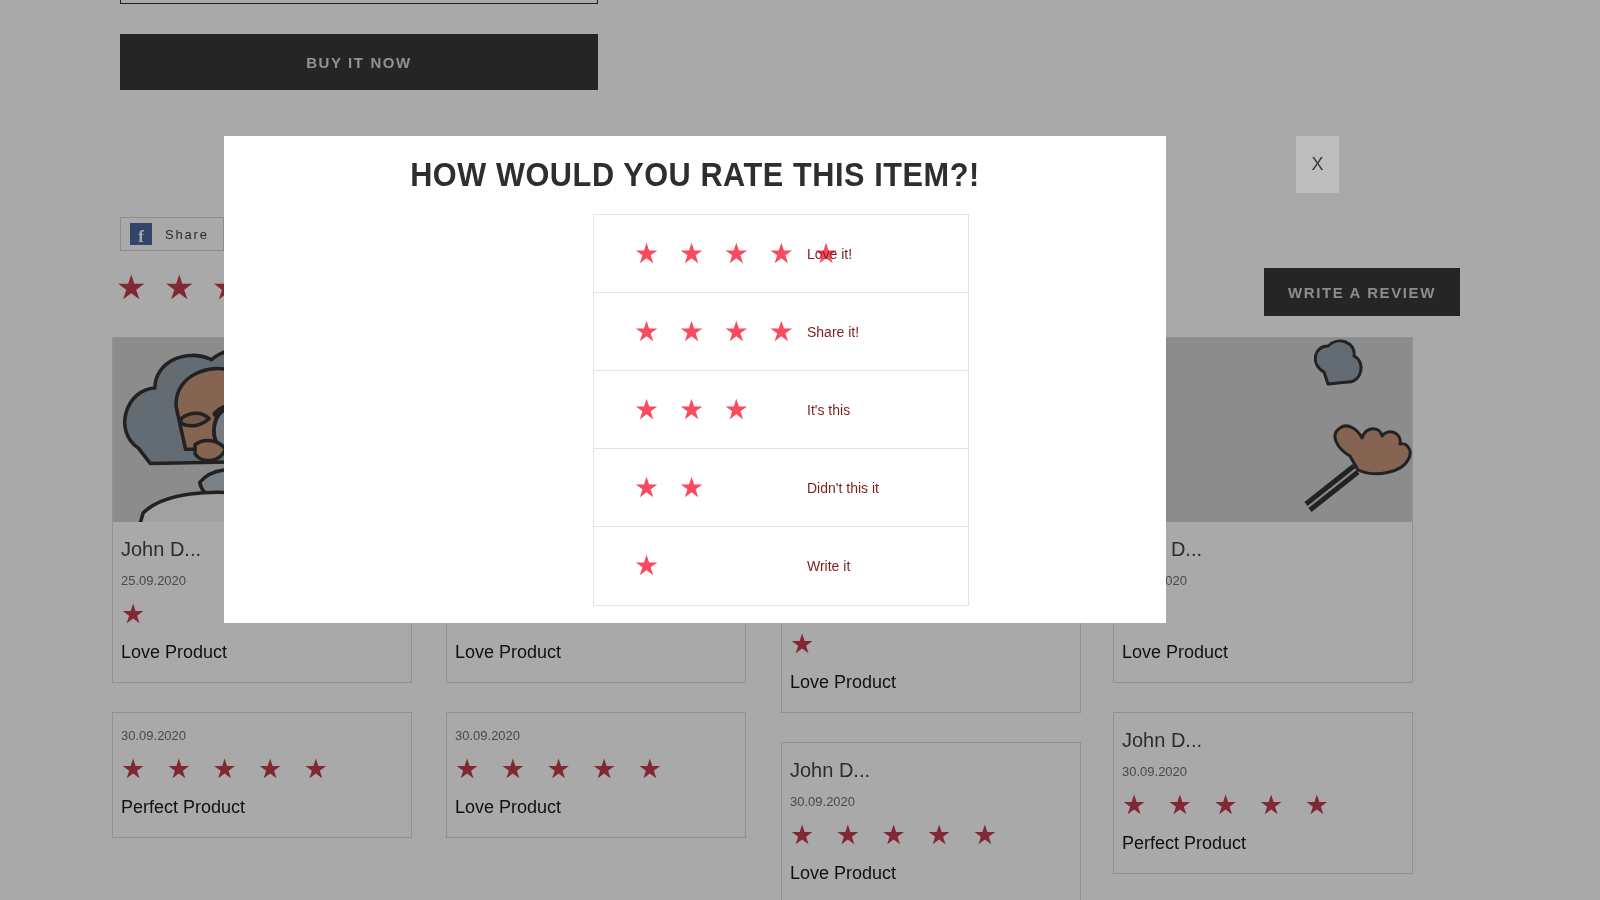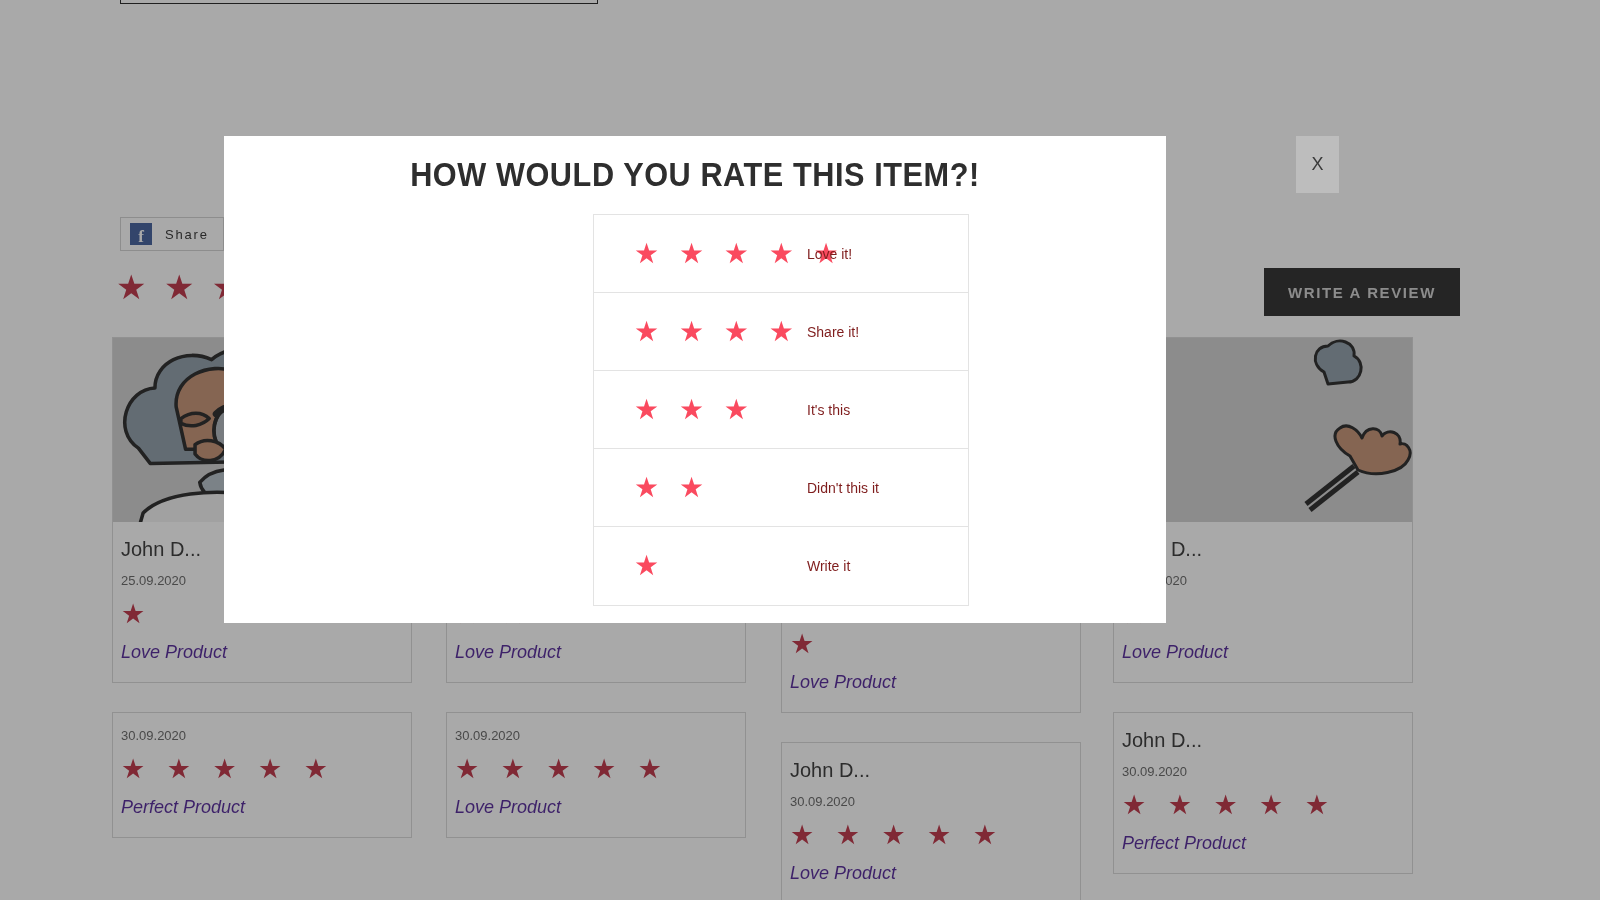--- a/index.html
+++ b/index.html
@@ -179,23 +179,22 @@
     font-size: 27px;
     line-height: 28px;
     color: #bb2b3f;
     letter-spacing: 7px;
     white-space: nowrap;
     margin-bottom: 14px;
   }
 
   .rv-text {
     font-size: 18px;
-    color: #4c1d95;
+    color: #000000;
     line-height: 1.2;
-    font-style: italic;
   }
 
   
   .rv-photo svg { position: absolute; display: block; }
 
   
   #overlay {
     position: absolute;
     inset: 0;
     background: rgba(40, 40, 40, 0.40);
@@ -274,20 +273,21 @@
     white-space: nowrap;
   }
 </style>
 </head>
 <body>
 
 <div id="page-root">
 
   <div class="pdp-col">
     <button class="btn-add-to-cart">Add to cart</button>
+    <button class="btn-buy-now">Buy it now</button>
   </div>
 
   <div class="share-row">
     <button class="btn-share">
       <span class="fb-glyph">f</span>
       <span class="share-label">Share</span>
     </button>
   </div>
 
   <div class="summary-stars">★ ★ ★ ★</div>

